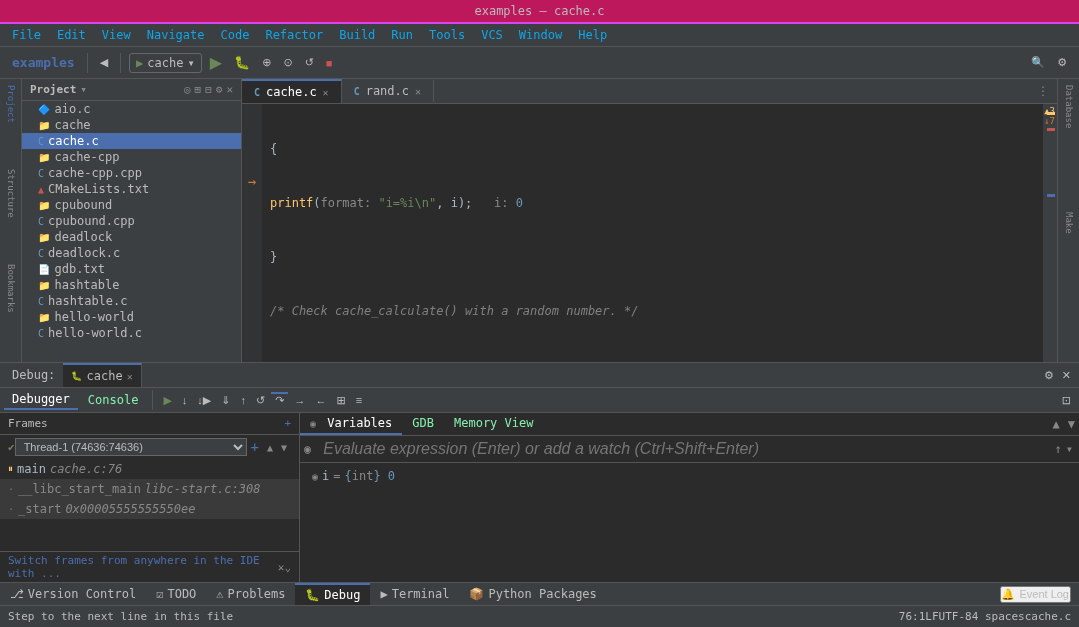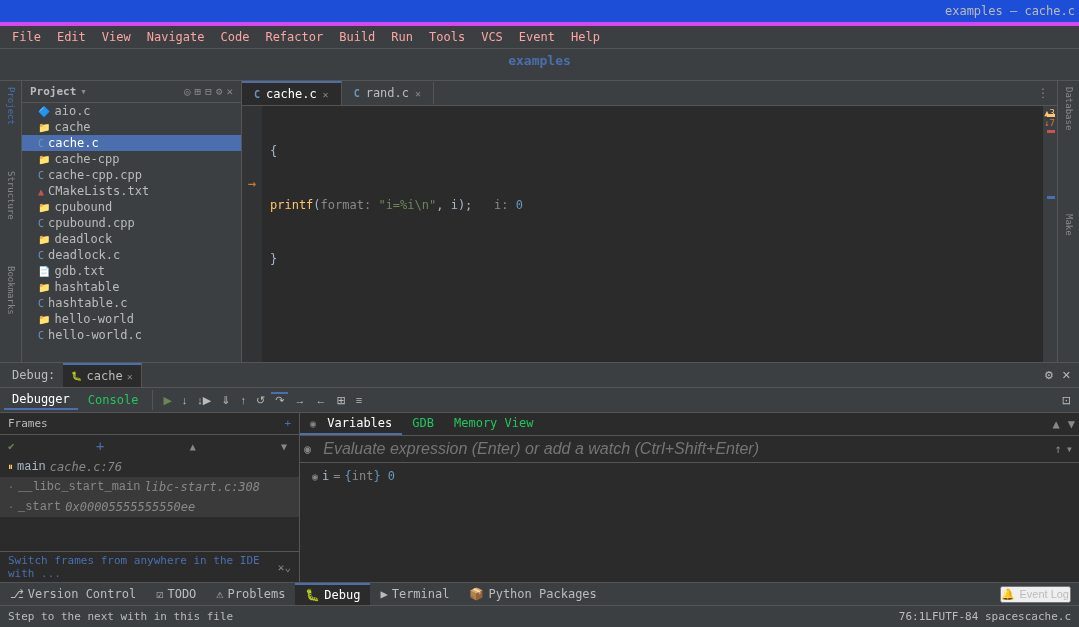--- a/index.html
+++ b/index.html
@@ -1,26 +1,26 @@
 <!DOCTYPE html>
 <html><head>
   <meta charset="utf-8">
   <style>
     * { box-sizing: border-box; margin: 0; padding: 0; }
     body { font-family: 'Consolas', 'Monaco', monospace; font-size: 12px; background: #2b2b2b; color: #a9b7c6; height: 627px; width: 1079px; overflow: hidden; display: flex; flex-direction: column; }
 
     
-    .titlebar { background: #1d4ed8; color: #bbbbbb; text-align: right; padding: 4px; font-size: 12px; border-bottom: 4px solid #d946ef; flex-shrink: 0; }
+    .titlebar { background: #be185d; color: #bbbbbb; text-align: center; padding: 4px; font-size: 12px; border-bottom: 2px solid #d946ef; flex-shrink: 0; }
 
     
     .menubar { background: #3c3f41; display: flex; gap: 4px; padding: 2px 6px; border-bottom: 1px solid #555; flex-shrink: 0; }
-    .menubar-item { color: #fca5a5; padding: 2px 6px; cursor: pointer; font-size: 12px; }
-
-    
-    .toolbar { background: #3c3f41; display: flex; align-items: center; padding: 2px 8px; gap: 4px; border-bottom: 1px solid #555; flex-shrink: 0; height: 32px; flex-direction: column; }
+    .menubar-item { color: #0ea5e9; padding: 2px 6px; cursor: pointer; font-size: 12px; }
+
+    
+    .toolbar { background: #3c3f41; display: flex; align-items: center; padding: 2px 8px; gap: 4px; border-bottom: 1px solid #555; flex-shrink: 0; height: 32px; }
     .toolbar-sep { width: 1px; height: 20px; background: #555; margin: 0 4px; }
     .toolbar-btn { color: #bbbbbb; background: none; border: none; cursor: pointer; padding: 2px 4px; font-size: 11px; display: flex; align-items: center; gap: 2px; }
     .cache-dropdown { background: #3c3f41; border: 1px solid #666; border-radius: 3px; color: #bbbbbb; padding: 2px 6px; display: flex; align-items: center; gap: 4px; cursor: pointer; }
 
     
     .main-area { display: flex; flex: 1; overflow: hidden; }
 
     
     .left-icons { width: 20px; background: #3c3f41; display: flex; flex-direction: column; align-items: center; padding: 4px 0; gap: 2px; border-right: 1px solid #555; flex-shrink: 0; }
     .left-icon { color: #888; font-size: 10px; padding: 2px; cursor: pointer; writing-mode: vertical-rl; text-orientation: mixed; }
@@ -75,31 +75,31 @@
     .debug-label { color: #bbbbbb; font-size: 12px; padding: 4px 8px; }
     .debug-tab { display: flex; align-items: center; gap: 4px; padding: 4px 8px; cursor: pointer; font-size: 12px; color: #bbbbbb; border-right: 1px solid #555; }
     .debug-tab .close { color: #888; font-size: 10px; }
     .debug-tab-icon { color: #6897bb; font-size: 9px; }
     .debug-toolbar { display: flex; align-items: center; gap: 2px; padding: 2px 4px; background: #3c3f41; border-bottom: 1px solid #555; flex-shrink: 0; }
     .debug-btn { background: none; border: none; color: #bbbbbb; cursor: pointer; padding: 2px 4px; font-size: 11px; }
     .debug-content { display: flex; flex: 1; overflow: hidden; }
     .frames-panel { width: 300px; border-right: 1px solid #555; display: flex; flex-direction: column; }
     .frames-header { display: flex; align-items: center; justify-content: space-between; padding: 4px 8px; border-bottom: 1px solid #555; font-size: 11px; color: #bbbbbb; }
     .frame-item { padding: 3px 8px; font-size: 12px; cursor: pointer; display: flex; align-items: center; gap: 4px; }
-    .frame-name { color: #a9b7c6; font-family: Liberation Mono, monospace; }
+    .frame-name { color: #a9b7c6; }
     .frame-file { color: #888; font-style: italic; }
     .frame-btn-area { display: flex; gap: 4px; }
     .frames-list { flex: 1; overflow-y: auto; }
     .thread-row { display: flex; align-items: center; justify-content: space-between; padding: 3px 8px; }
     .thread-select { background: #3c3f41; border: 1px solid #666; color: #bbbbbb; font-size: 11px; padding: 1px 4px; }
     
     
     .variables-panel { flex: 1; display: flex; flex-direction: column; }
     .variables-tabs { display: flex; border-bottom: 1px solid #555; }
-    .var-tab { padding: 3px 10px; font-size: 12px; cursor: pointer; color: #22c55e; }
+    .var-tab { padding: 3px 10px; font-size: 12px; cursor: pointer; color: #86efac; }
     .var-tab.active { border-bottom: 2px solid #4b6eaf; color: #ffffff; }
     .var-tab-icon { color: #888; font-size: 10px; margin-right: 4px; }
     .variables-content { flex: 1; overflow: auto; padding: 4px; }
     .var-row { display: flex; align-items: center; gap: 4px; padding: 2px 8px; font-size: 12px; }
     .var-name { color: #a9b7c6; }
     .var-eq { color: #888; }
     .var-val { color: #6897bb; }
     .watch-input { background: #2b2b2b; border: none; color: #888; font-size: 16px; padding: 4px 8px; width: 100%; outline: none; font-style: italic; }
 
     
@@ -137,21 +137,21 @@
   <span class="menubar-item">File</span>
   <span class="menubar-item">Edit</span>
   <span class="menubar-item">View</span>
   <span class="menubar-item">Navigate</span>
   <span class="menubar-item">Code</span>
   <span class="menubar-item">Refactor</span>
   <span class="menubar-item">Build</span>
   <span class="menubar-item">Run</span>
   <span class="menubar-item">Tools</span>
   <span class="menubar-item">VCS</span>
-  <span class="menubar-item">Event</span>
+  <span class="menubar-item">Window</span>
   <span class="menubar-item">Help</span>
 </div>
 
 <div class="toolbar">
   <span class="toolbar-btn" style="color:#4b6eaf; font-size:13px; font-weight:bold;">examples</span>
   <span class="toolbar-sep"></span>
   <button class="toolbar-btn">◀</button>
   <span class="toolbar-sep"></span>
   <div class="cache-dropdown">
     <span style="color:#6a8759;">▶</span>
@@ -293,20 +293,21 @@
         <div class="line-gutter-item"></div>
         <div class="line-gutter-item"></div>
         <div class="line-gutter-item"></div>
       </div>
 
 
       <div class="code-content">
         <div class="code-line"><span>{</span></div>
         <div class="code-line"><span><span class="fn">printf</span><span>(</span><span style="color:#888;">format:</span> <span class="str">"i=%i\n"</span><span>, i);   </span><span style="color:#888;">i:</span> <span class="num">0</span></span></div>
         <div class="code-line"><span>}</span></div>
+        <div class="code-line"><span class="cmt">/* Check cache_calculate() with a random number. */</span></div>
         
         
         
         
         
         
         
         
         
         
@@ -371,20 +372,23 @@
     <div class="frames-panel">
       <div class="frames-header">
         <span>Frames</span>
         <div class="frame-btn-area">
           <span style="color:#4b6eaf; cursor:pointer;">+</span>
         </div>
       </div>
 
       <div class="thread-row">
         <span class="thread-green">✔</span>
+        <select class="thread-select" style="flex:1;">
+          <option>Thread-1 (74636:74636)</option>
+        </select>
         <span style="color:#4b6eaf; cursor:pointer; font-size:14px; padding:0 4px;">+</span>
         <span class="scroll-arrow">▲</span>
         <span class="scroll-arrow">▼</span>
       </div>
 
       <div class="frames-list">
         <div class="frame-item">
           <span style="color:#ffc66d; font-size:10px;">⏸</span>
           <span class="frame-name" style="color:#a9b7c6;">main</span>
           <span class="frame-file">cache.c:76</span>
@@ -473,21 +477,21 @@
   <div class="bottom-tabs-end">
     <button class="event-log-btn">
       <span>🔔</span>
       <span>Event Log</span>
     </button>
   </div>
 </div>
 
 <div class="statusbar">
   <div class="statusbar-left">
-    <span>Step to the next with in this file</span>
+    <span>Step to the next line in this file</span>
   </div>
   <div class="statusbar-right">
     <span class="status-item">76:1</span>
     <span class="status-item">LF</span>
     <span class="status-item">UTF-8</span>
     <span class="status-item">4 spaces</span>
     <span class="status-item">cache.c</span>
   </div>
 </div>
 

